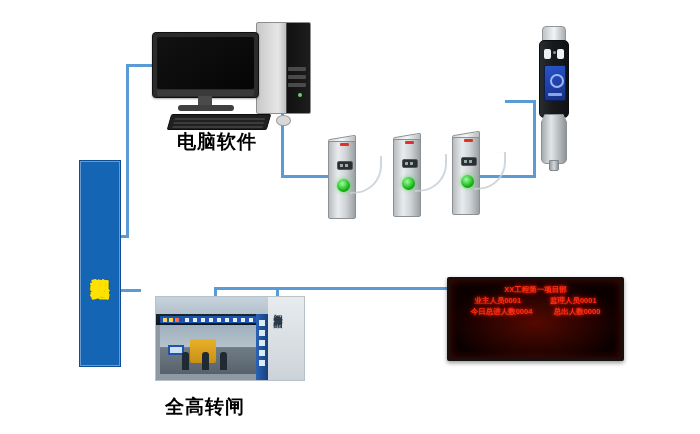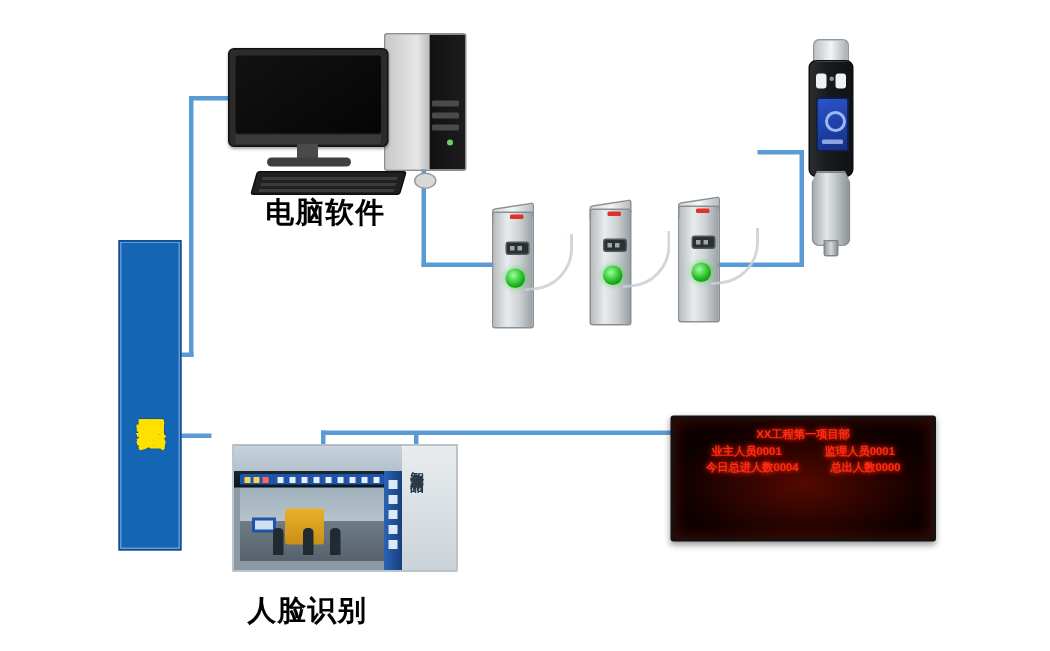--- a/index.html
+++ b/index.html
@@ -266,15 +266,15 @@
     <div class="ph-lintel"></div>
     <div class="ph-banner">
         <i></i>
       </div>
     <div class="ph-post">
         <i></i>
       </div>
     <div class="ph-wall"></div>
     <div class="ph-wall-txt">智造华和精品</div>
   </div>
-  <div class="caption" style="left:165px;top:394px;">人脸识别</div>
+  <div class="caption" style="left:165px;top:394px;">全高转闸</div>
 
 </div>
 
 </body></html>

